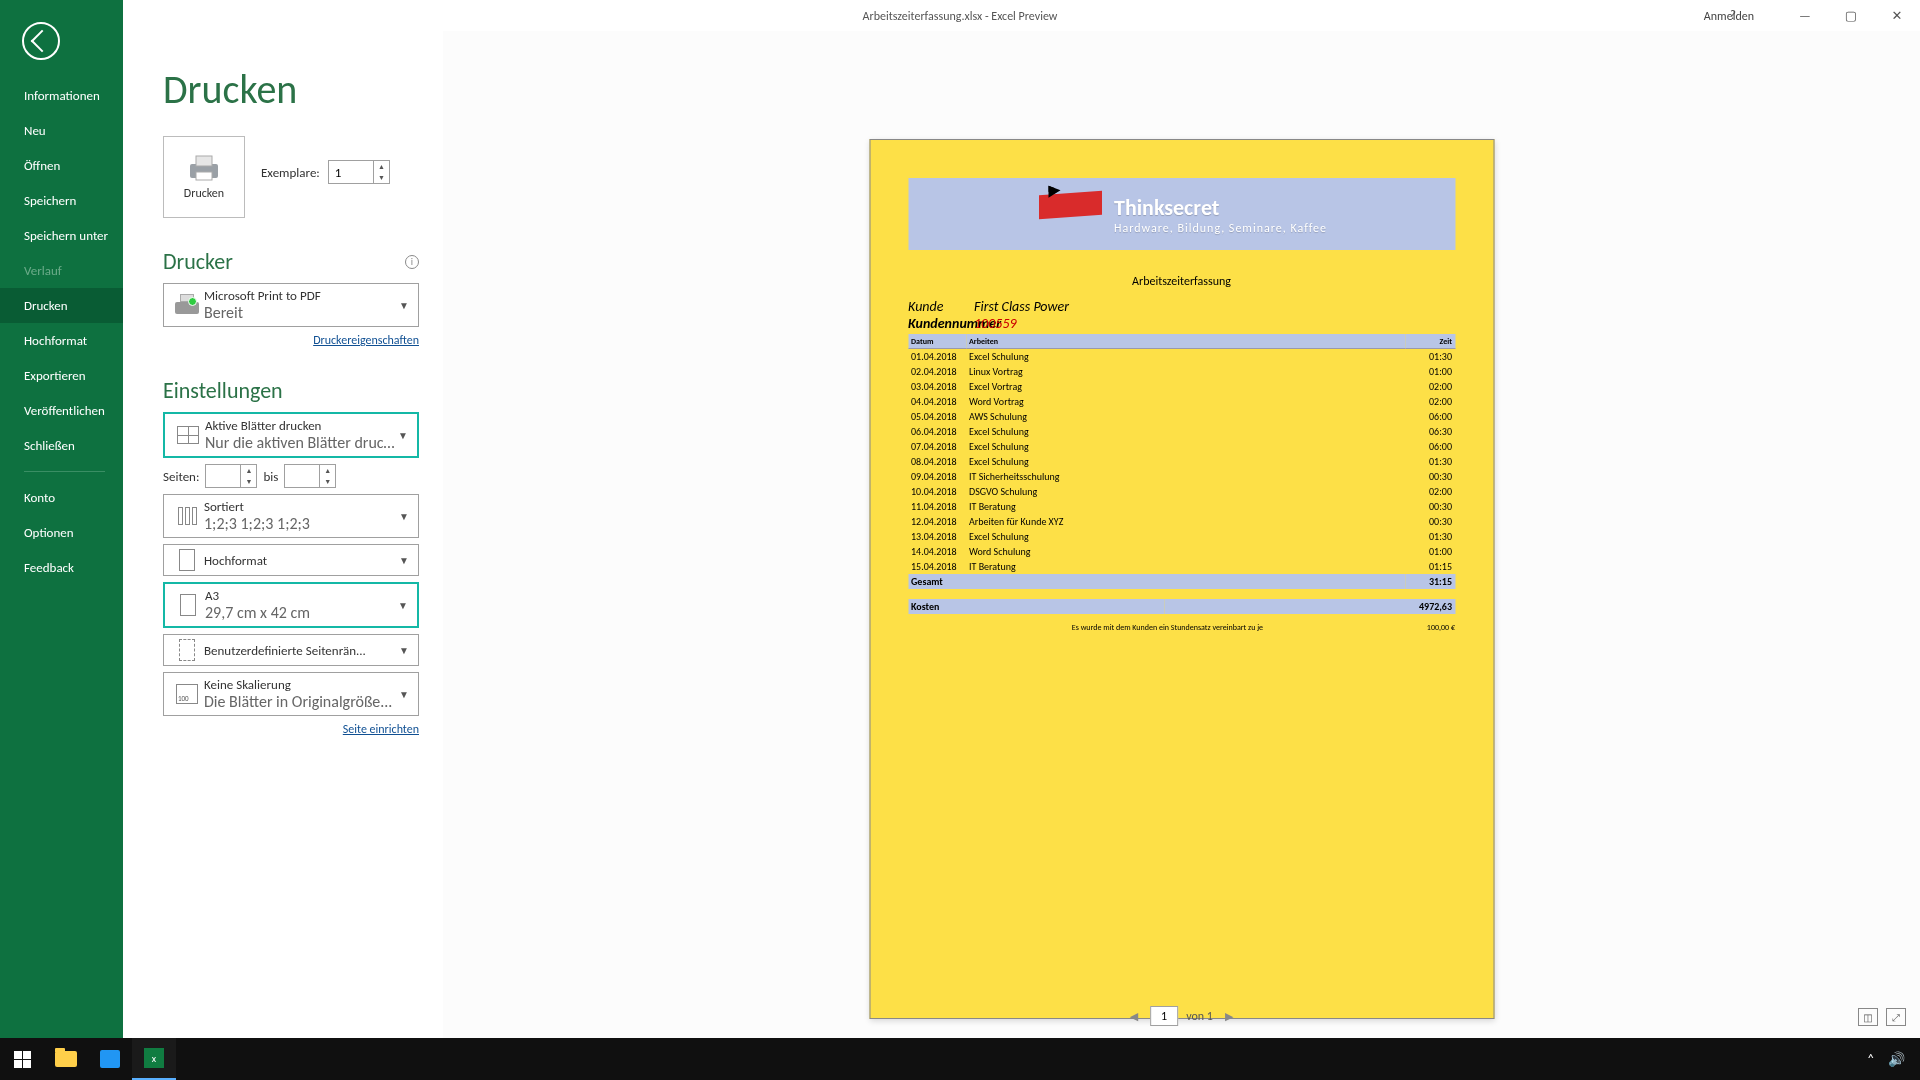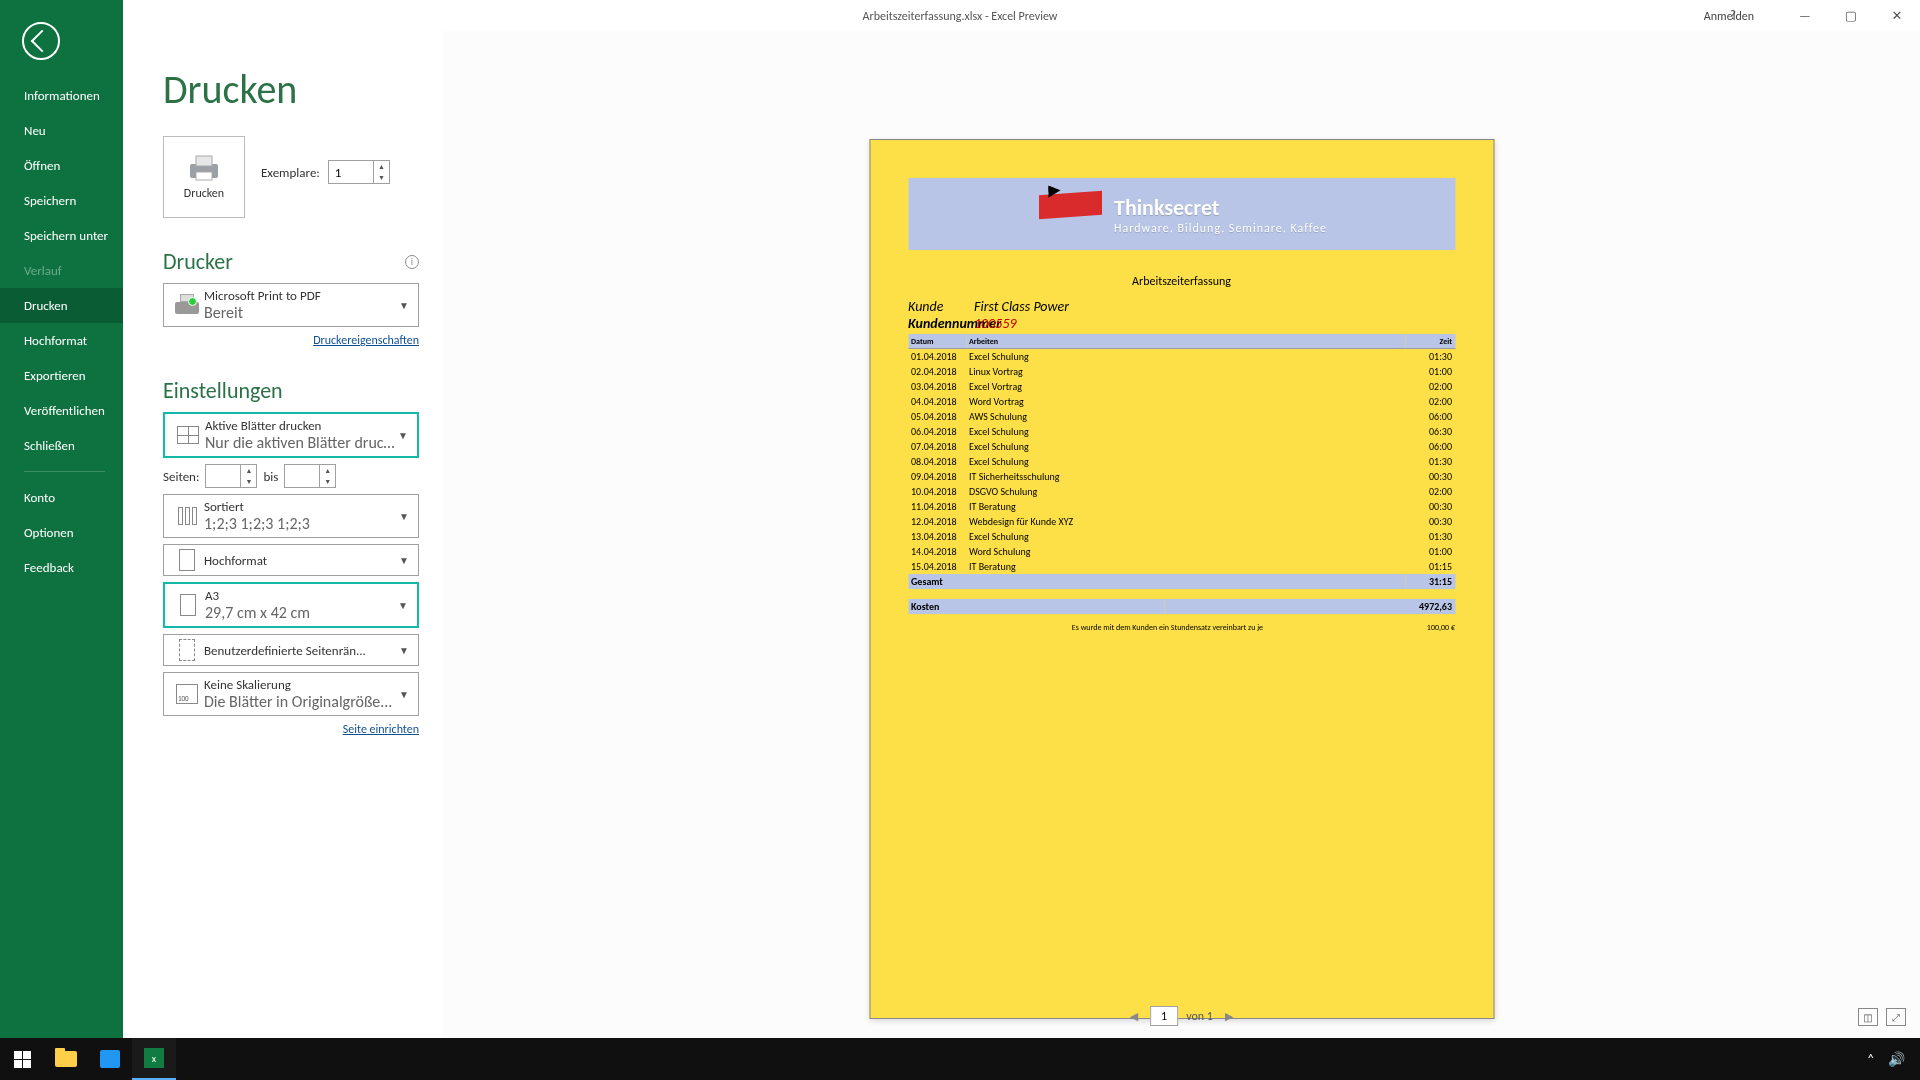--- a/index.html
+++ b/index.html
@@ -361,21 +361,21 @@
                 <td>DSGVO Schulung</td>
                 <td class="r">02:00</td>
               </tr>
               <tr>
                 <td>11.04.2018</td>
                 <td>IT Beratung</td>
                 <td class="r">00:30</td>
               </tr>
               <tr>
                 <td>12.04.2018</td>
-                <td>Webdesign für Kunde XYZ</td>
+                <td>Arbeiten für Kunde XYZ</td>
                 <td class="r">00:30</td>
               </tr>
               <tr>
                 <td>13.04.2018</td>
                 <td>Excel Schulung</td>
                 <td class="r">01:30</td>
               </tr>
               <tr>
                 <td>14.04.2018</td>
                 <td>Word Schulung</td>

